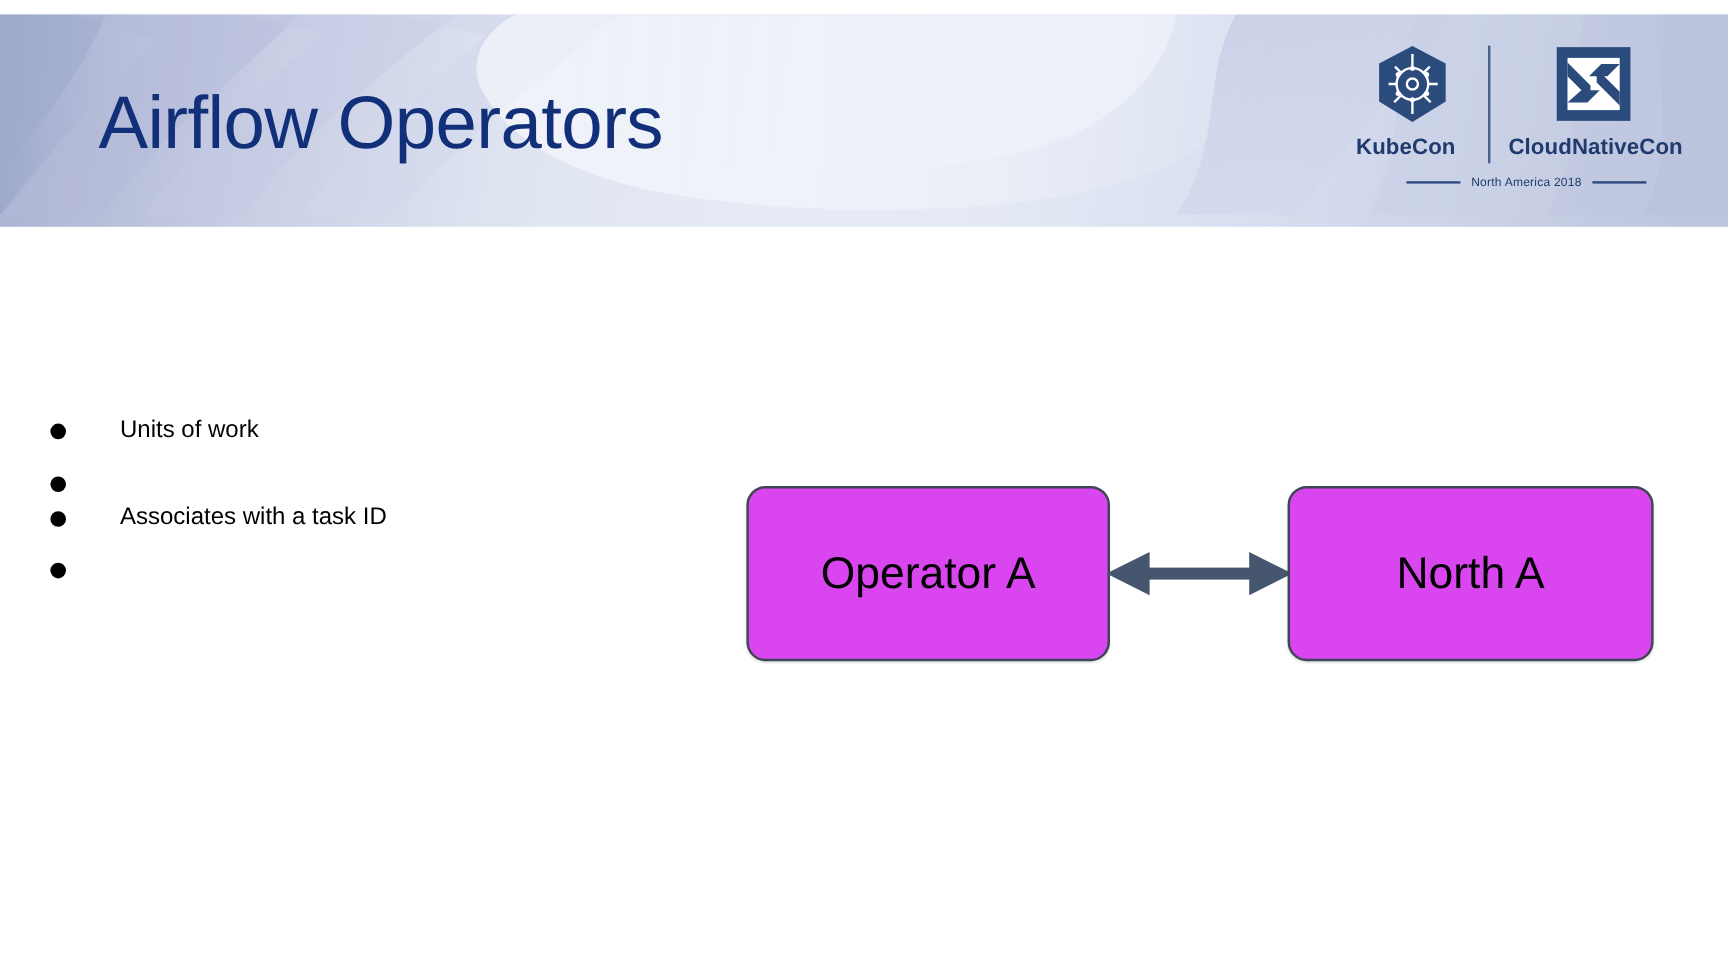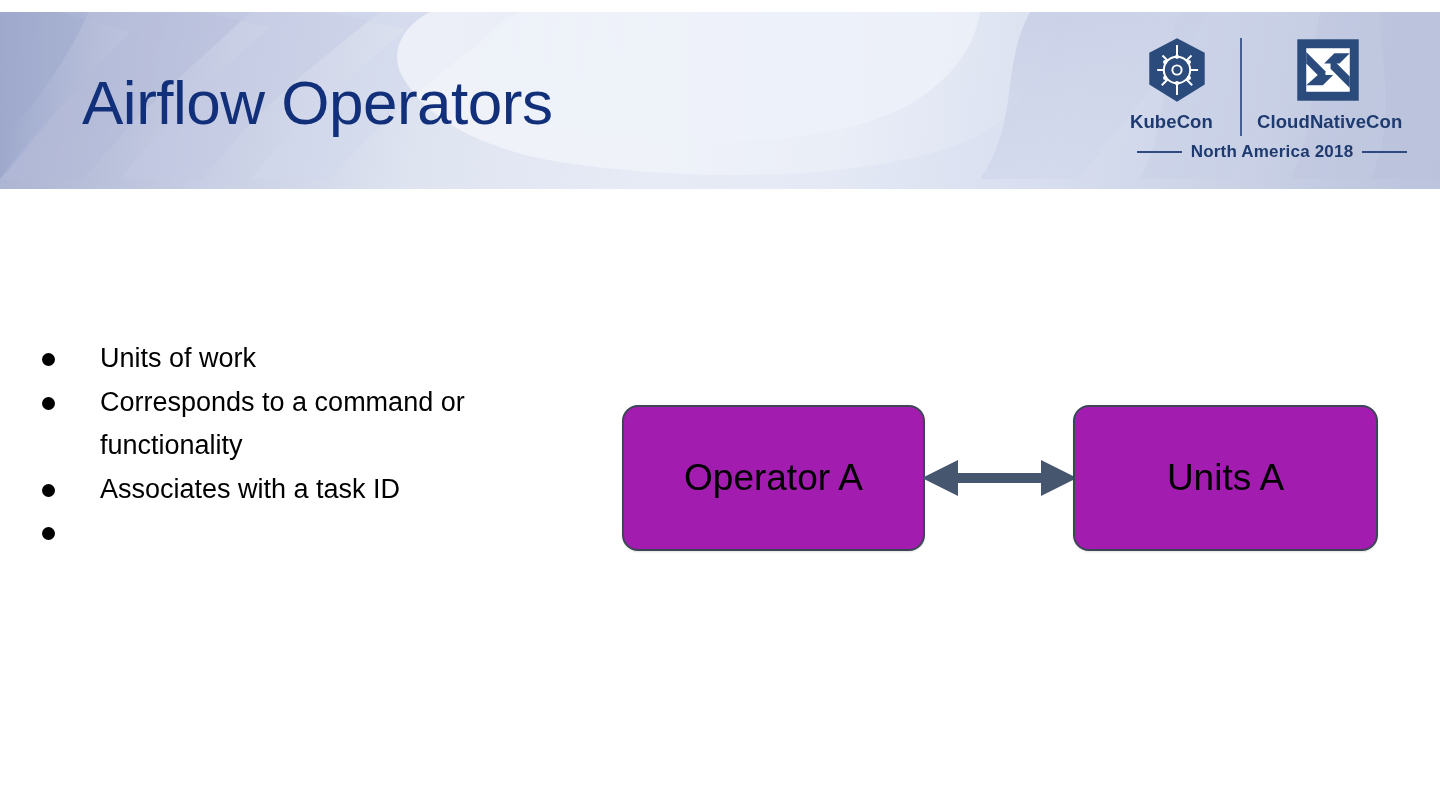--- a/index.html
+++ b/index.html
@@ -131,22 +131,22 @@
     justify-content: center;
     gap: 9px;
   }
   .subline-rule {
     height: 2px;
     width: 45px;
     background: #2f4a80;
     flex: none;
   }
   .subline-text {
-    font-size: 17px;
-    font-weight: bold;
+    font-size: 10px;
+    font-weight: normal;
     color: #1f3a6e;
     white-space: nowrap;
     letter-spacing: 0.2px;
   }
 
   
   .bullet-list {
     position: absolute;
     left: 38px;
     top: 337px;
@@ -168,38 +168,38 @@
   .bullet-dot::before {
     content: "";
     display: block;
     width: 13px;
     height: 13px;
     border-radius: 50%;
     background: #000000;
     margin-top: 16px;
   }
   .bullet-text {
-    font-size: 27px;
+    font-size: 20px;
     line-height: 43.5px;
     color: #000000;
     flex: 1;
   }
 
   
   .diagram {
     position: absolute;
     left: 600px;
     top: 390px;
     width: 800px;
     height: 180px;
   }
   .node-box {
     position: absolute;
     box-sizing: border-box;
-    background: #a21caf;
+    background: #d946ef;
     border: 2px solid #3d4656;
     border-radius: 16px;
     display: flex;
     align-items: center;
     justify-content: center;
     font-size: 37px;
     color: #000000;
     box-shadow: 0 1px 2px rgba(0,0,0,0.12);
     text-align: right;
   }
@@ -319,21 +319,20 @@
 
   <div class="bullet-list">
 
     <div class="bullet-row">
       <span class="bullet-dot"></span>
       <span class="bullet-text">Units of work</span>
     </div>
 
     <div class="bullet-row">
       <span class="bullet-dot"></span>
-      <span class="bullet-text">Corresponds to a command or functionality</span>
     </div>
 
     <div class="bullet-row">
       <span class="bullet-dot"></span>
       <span class="bullet-text">Associates with a task ID</span>
     </div>
 
     <div class="bullet-row">
       <span class="bullet-dot"></span>
     </div>
@@ -345,17 +344,17 @@
       <span>Operator A</span>
     </div>
 
     <svg class="connector" viewBox="0 0 155 52">
       <rect x="32" y="21" width="92" height="10" fill="#46566e"></rect>
       <polygon points="0,26 36,8 36,44" fill="#46566e"></polygon>
       <polygon points="155,26 119,8 119,44" fill="#46566e"></polygon>
     </svg>
 
     <div class="node-box task">
-      <span>Units A</span>
+      <span>North A</span>
     </div>
   </div>
 
 </div>
 
 </body></html>

